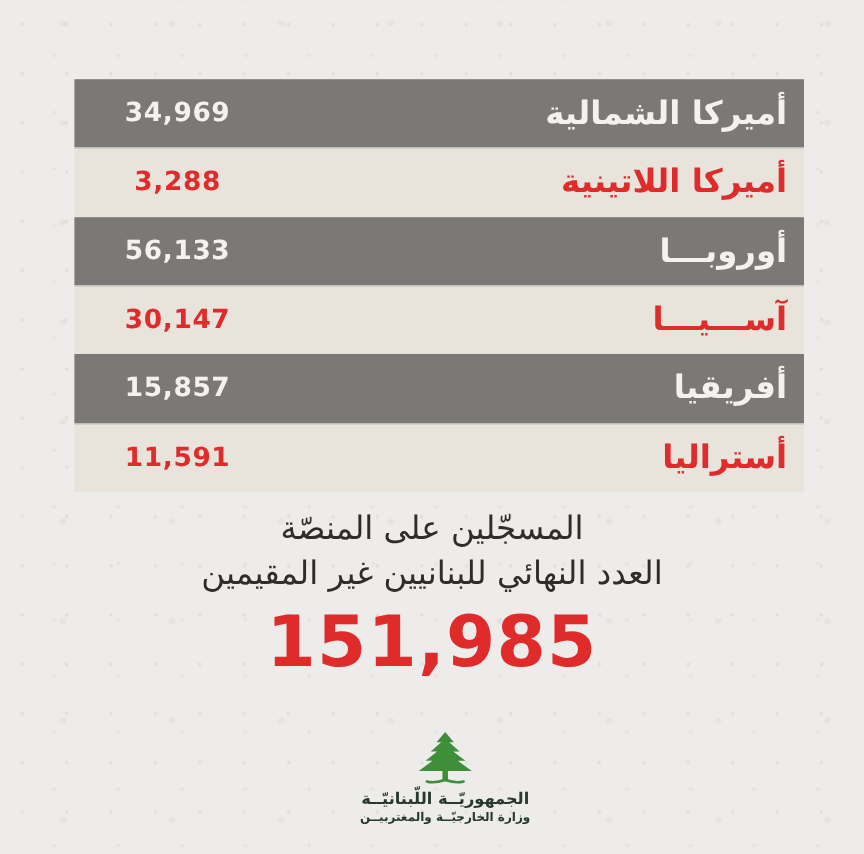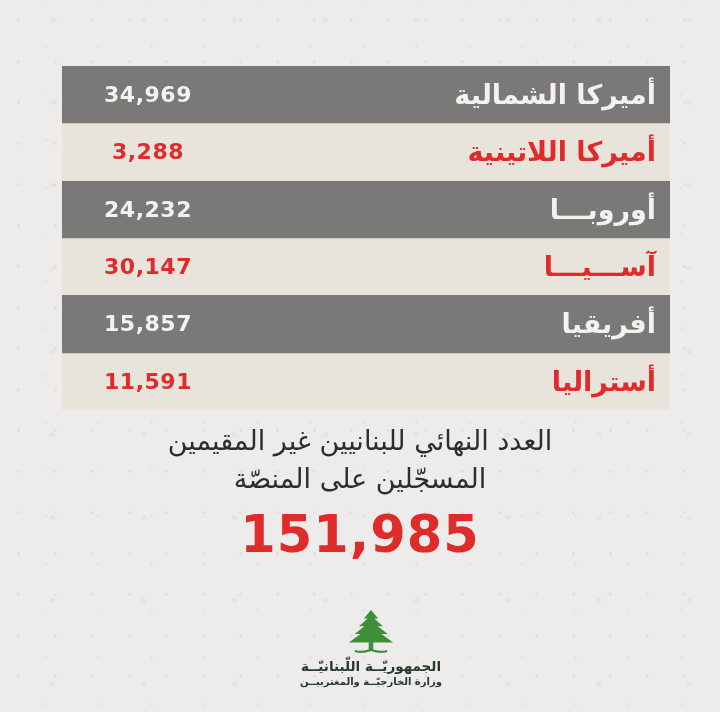--- a/index.html
+++ b/index.html
@@ -46,21 +46,21 @@
   .row.light .lbl,.row.light .num{color:var(--red);}
 
   .caption{
     position:absolute; top:422px; left:0; width:720px;
     text-align:center; direction:rtl;
     color:var(--caption); font-size:27px; line-height:38px; font-weight:normal;
   }
   .total{
     position:absolute; top:504px; left:0; width:720px;
     text-align:center; color:var(--red);
-    font-size:51px; font-weight:bold; line-height:62px; letter-spacing:1px;
+    font-size:59px; font-weight:bold; line-height:62px; letter-spacing:1px;
   }
 
   .logo{
     position:absolute; top:608px; left:0; width:720px;
     display:flex; flex-direction:column; align-items:center;padding-left:22px;
   }
   .logo svg{display:block;}
   .org1{
     margin-top:2px; color:var(--logo-text); direction:rtl;
     font-size:13.5px; font-weight:bold; line-height:17px;
@@ -80,43 +80,43 @@
     <span class="num">34,969</span>
     <span class="lbl">أميركا الشمالية</span>
   </div>
 
   <div class="row light">
     <span class="num">3,288</span>
     <span class="lbl">أميركا اللاتينية</span>
   </div>
 
   <div class="row dark">
-    <span class="num">24,232</span>
+    <span class="num">56,133</span>
     <span class="lbl">أوروبـــا</span>
   </div>
 
   <div class="row light">
     <span class="num">30,147</span>
     <span class="lbl">آســـيـــا</span>
   </div>
 
   <div class="row dark">
     <span class="num">15,857</span>
     <span class="lbl">أفريقيا</span>
   </div>
 
   <div class="row light">
     <span class="num">11,591</span>
     <span class="lbl">أستراليا</span>
   </div>
 </div>
 
   <div class="caption">
+    <div>المسجّلين على المنصّة</div>
     <div>العدد النهائي للبنانيين غير المقيمين</div>
-    <div>المسجّلين على المنصّة</div>
   </div>
 
   <div class="total">151,985</div>
 
   <div class="logo">
     <svg width="58" height="48" viewBox="0 0 60 50" aria-hidden="true">
       <path fill="var(--cedar)" d="M30 2 L37.5 11 L33.5 11 L42.5 19 L37 19 L47.5 27 L41 27 L53 36 L7 36 L19 27 L13 27 L23 19 L17.5 19 L26.5 11 L22.5 11 Z"></path>
       <rect fill="var(--cedar)" x="27.6" y="35" width="4.8" height="10" rx="1"></rect>
       <path fill="none" stroke="var(--cedar)" stroke-width="2.2" stroke-linecap="round" d="M30 43.5 q9 3.5 16 1.5"></path>
       <path fill="none" stroke="var(--cedar)" stroke-width="2.2" stroke-linecap="round" d="M30 43.5 q-9 3.5 -16 1.5"></path>

